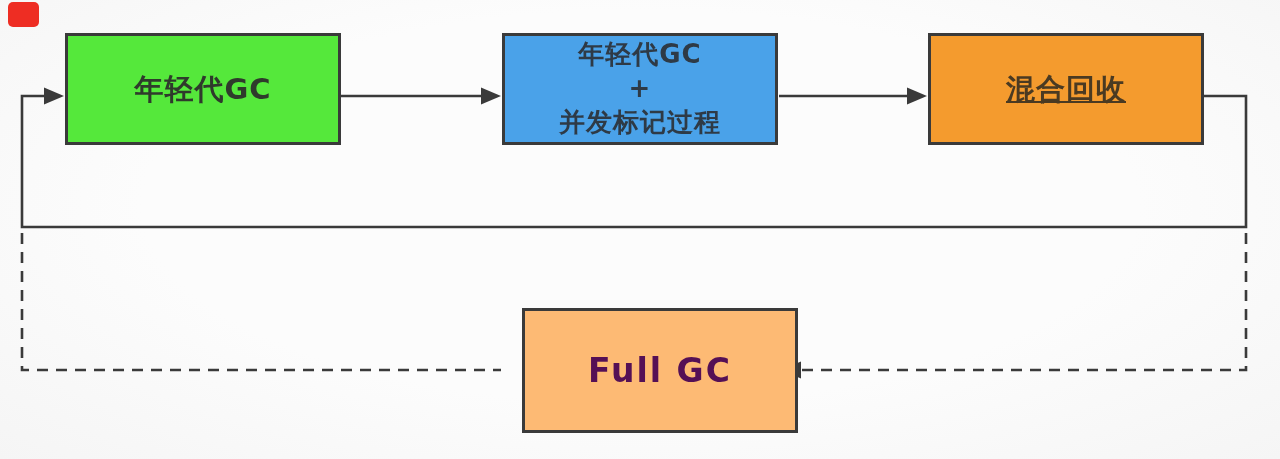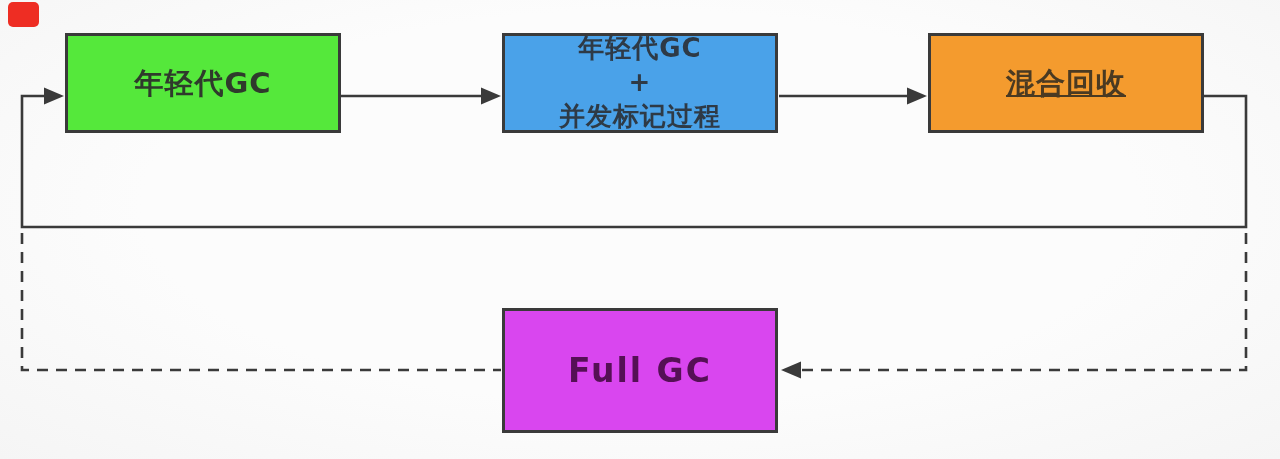--- a/index.html
+++ b/index.html
@@ -3,21 +3,21 @@
 <meta charset="utf-8">
 <style>
   html,body{margin:0;padding:0}
   body{
     width:1280px;height:459px;position:relative;overflow:hidden;
     background:radial-gradient(ellipse at 50% 45%, #fcfcfc 55%, #f5f5f5 100%);
     font-family:"DejaVu Sans","Liberation Sans",sans-serif;
   }
   .edges-svg{position:absolute;left:0;top:0;width:1280px;height:459px;pointer-events:none}
   .node{
-    position:absolute;width:276px;height:100px;box-sizing:border-box;
+    position:absolute;width:276px;height:112px;box-sizing:border-box;
     border:3px solid #3a3a3a;
     display:flex;align-items:center;justify-content:center;
     text-align:center;font-weight:700;font-size:29px;line-height:1.2;
     white-space:pre-line;letter-spacing:1px;color:#363636;
   }
   .node-young{left:65px;top:33px}
   .node-marking{left:502px;top:33px;font-size:26px;line-height:1.3}
   .node-mixed{left:928px;top:33px}
   .node-full{left:502px;top:308px;height:125px;font-size:33px;letter-spacing:2px}
   .record-marker{position:absolute;left:8px;top:2px;width:31px;height:25px;border-radius:5px}
@@ -40,13 +40,13 @@
   </svg>
 
 <div class="node node-young" style="background: rgb(85, 232, 59); color: rgb(47, 58, 44);">年轻代GC</div>
 
 <div class="node node-marking" style="background: rgb(74, 162, 233); color: rgb(46, 58, 70);">年轻代GC
 +
 并发标记过程</div>
 
 <div class="node node-mixed" style="background: rgb(244, 155, 46); color: rgb(74, 58, 34); text-decoration: underline;">混合回收</div>
 
-<div class="node node-full" style="background: #d946ef; color: rgb(85, 16, 85);">Full GC</div>
+<div class="node node-full" style="background: #fdba74; color: rgb(85, 16, 85); margin-left: 20px;">Full GC</div>
 
 </body></html>

